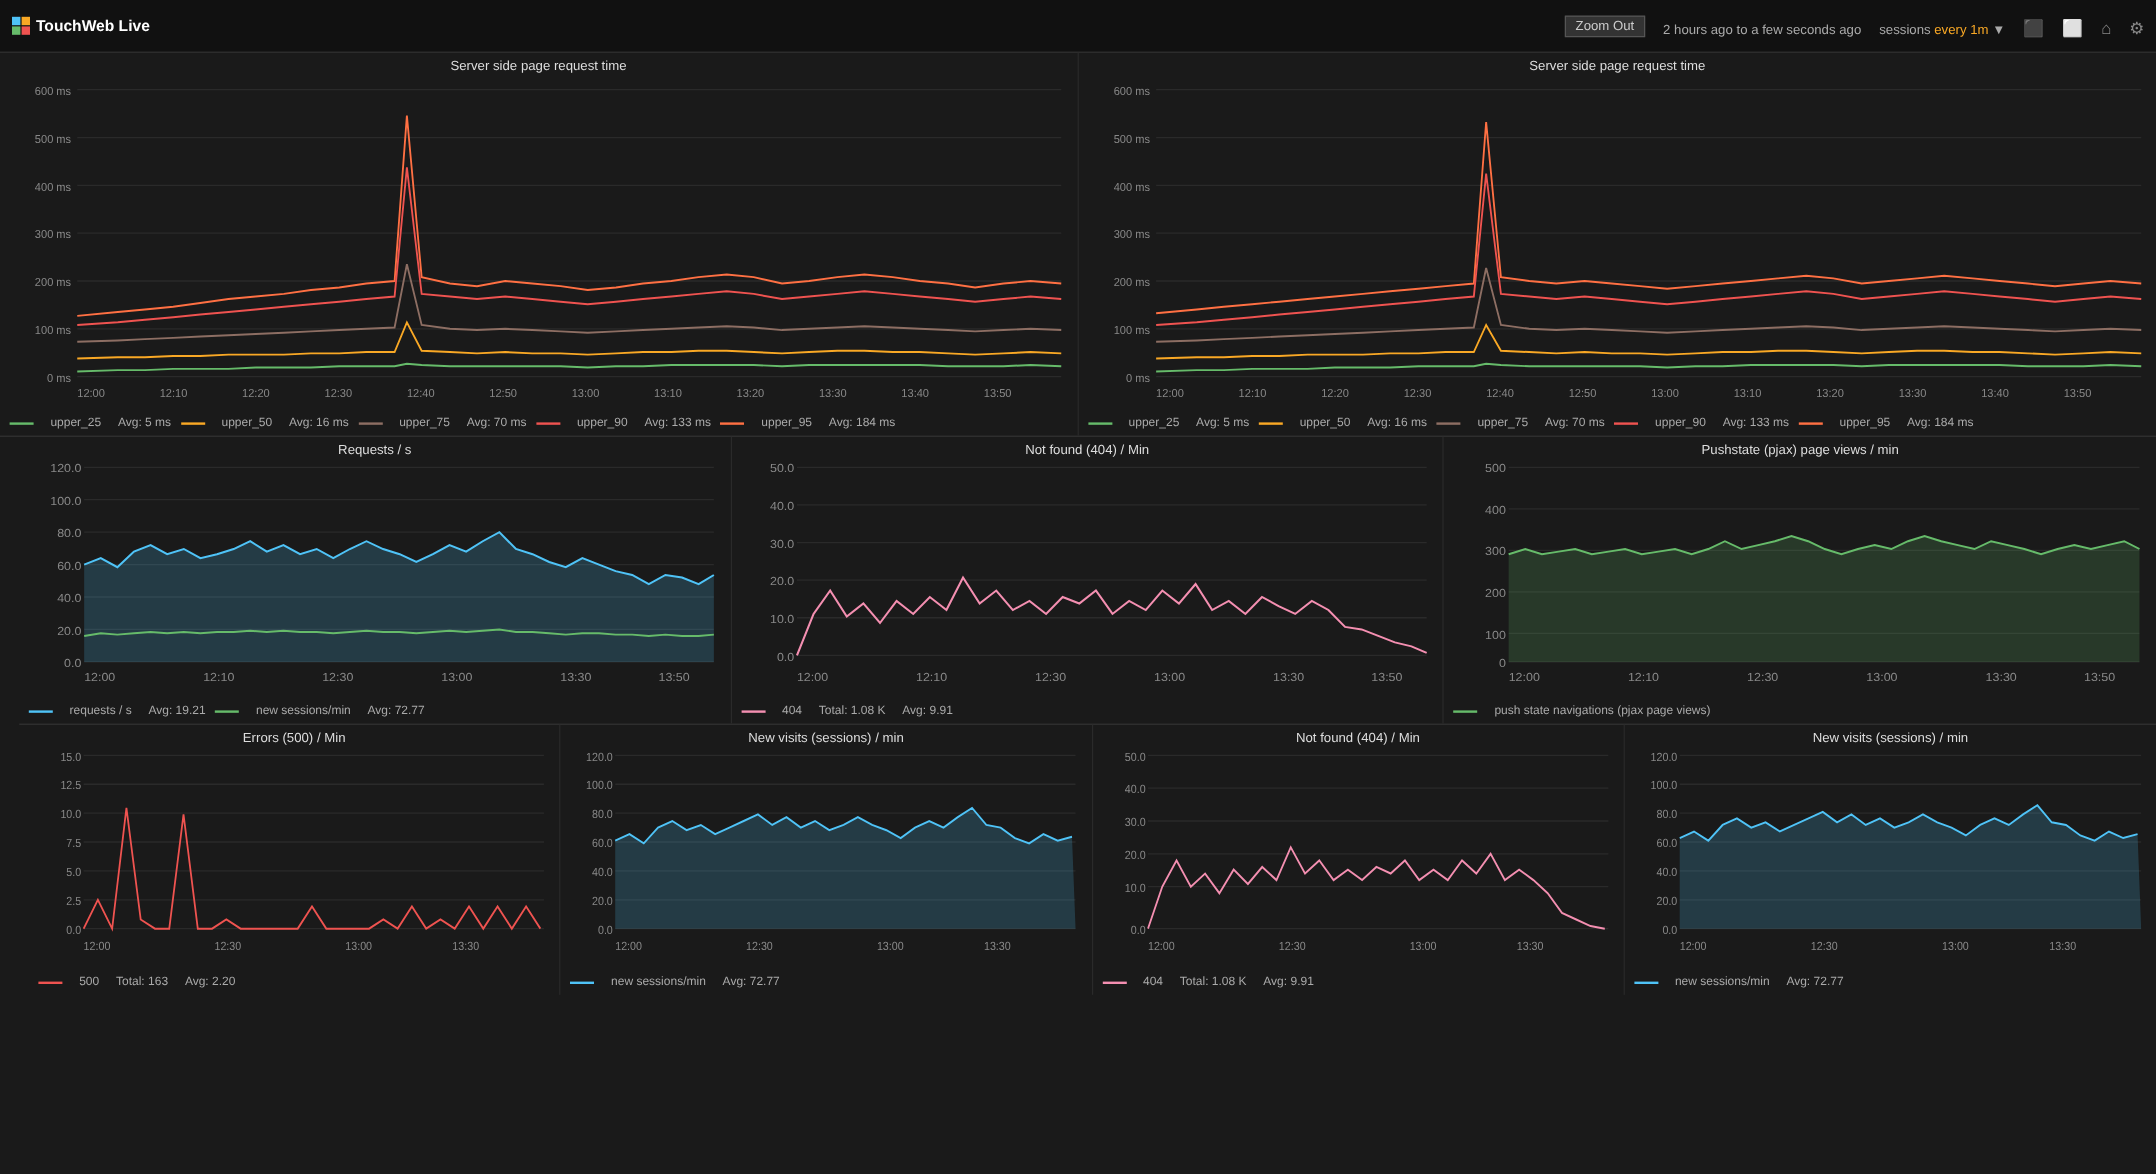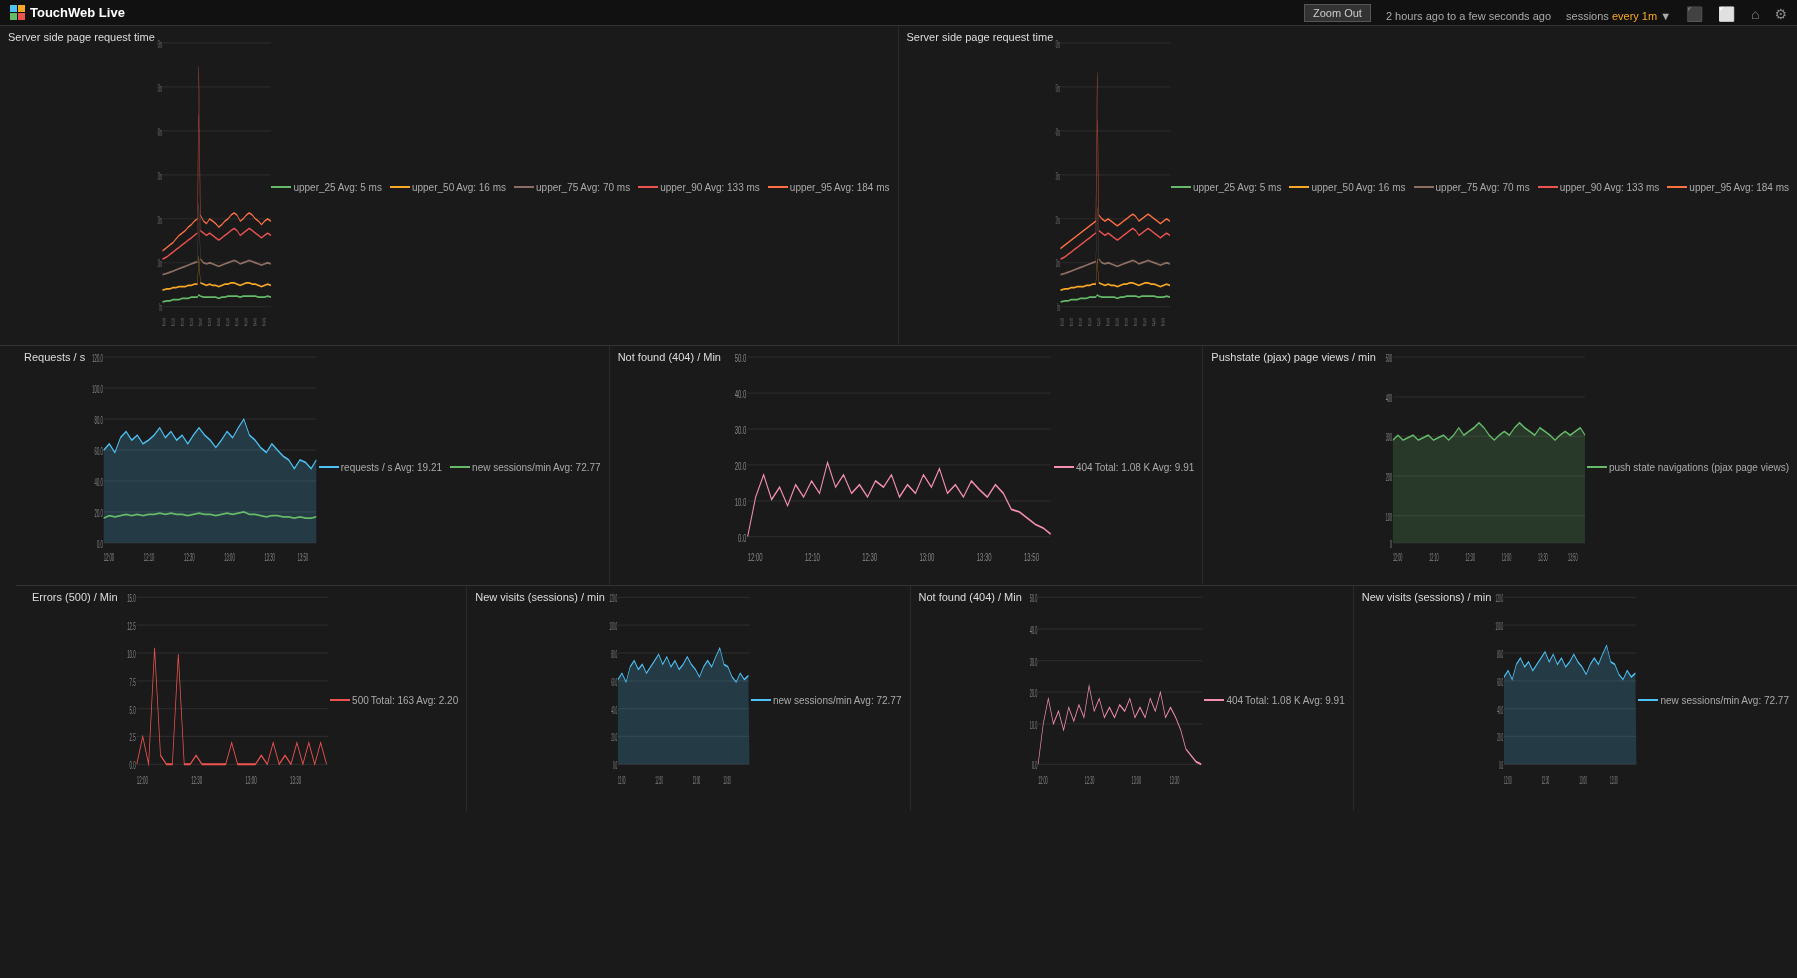--- a/index.html
+++ b/index.html
@@ -10,21 +10,21 @@
       font-size: 11px;
       overflow: hidden;
       width: 1797px;
       height: 978px;
     }
     
     #header {
       display: flex;
       align-items: center;
       background: #111;
-      height: 26px;
+      height: 44px;
       padding: 0 10px;
       border-bottom: 1px solid #333;
     }
     #logo {
       display: flex;
       align-items: center;
       gap: 5px;
       color: #fff;
       font-weight: bold;
       font-size: 13px;
@@ -86,21 +86,21 @@
     
     #row3 {
       display: grid;
       grid-template-columns: 1fr 1fr 1fr 1fr;
       padding-left: 24px;
     }
     .chart-panel {
       border-right: 1px solid #2a2a2a;
       padding: 5px 8px;
       display: flex;
-      flex-direction: row;
+      flex-direction: column;
       overflow: hidden;
       position: relative;
     }
     .chart-panel:last-child { border-right: none; }
     .chart-title {
       text-align: center;
       color: #ddd;
       font-size: 11px;
       margin-bottom: 3px;
       flex-shrink: 0;
@@ -116,21 +116,21 @@
       gap: 8px;
       font-size: 10px;
       color: #aaa;
       flex-shrink: 0;
       margin-top: 3px;
       align-items: center;
     }
     .legend-item {
       display: flex;
       align-items: center;
-      gap: 2px;
+      gap: 14px;
     }
     .legend-line {
       width: 20px;
       height: 2px;
       display: inline-block;
     }
     svg.chart-svg {
       width: 100%;
       height: 100%;
     }

